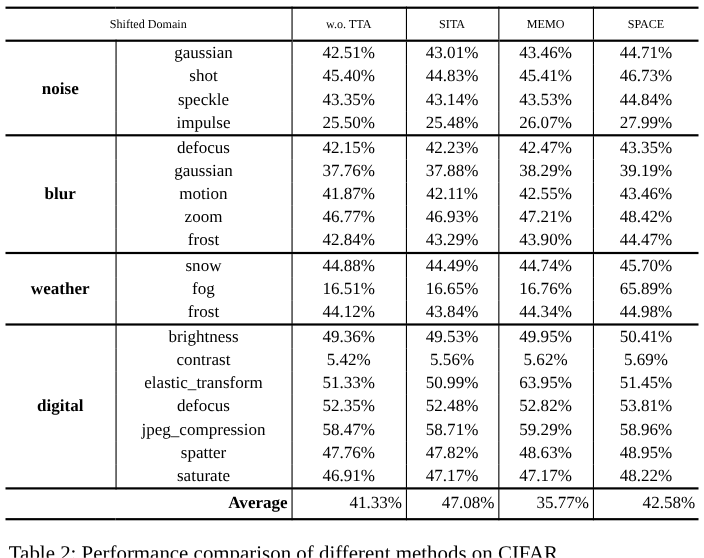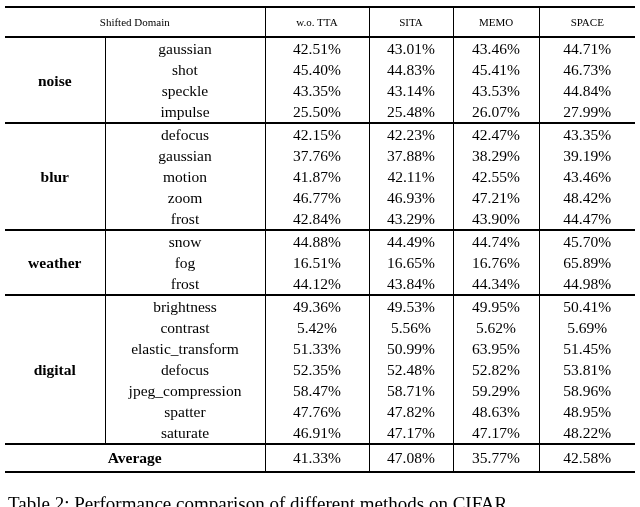--- a/index.html
+++ b/index.html
@@ -57,20 +57,21 @@
     font-weight: bold;
     vertical-align: middle;
   }
   .b {
     font-weight: normal;
     margin-left: 48px;
   }
   tfoot td {
     height: 26px;
     line-height: 26px;
+    text-align: right;
   }
   .caption {
     margin: 18px 8px 0 8px;
     font-size: 19px;
     line-height: 26px;
     text-align: left;
     white-space: nowrap;
     overflow: hidden;
   }
 </style>

